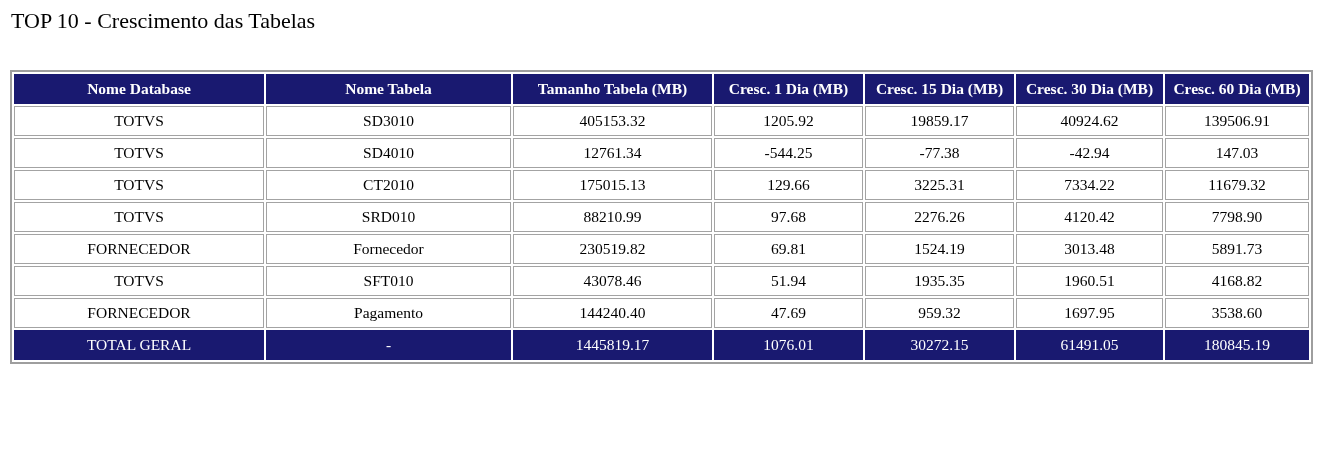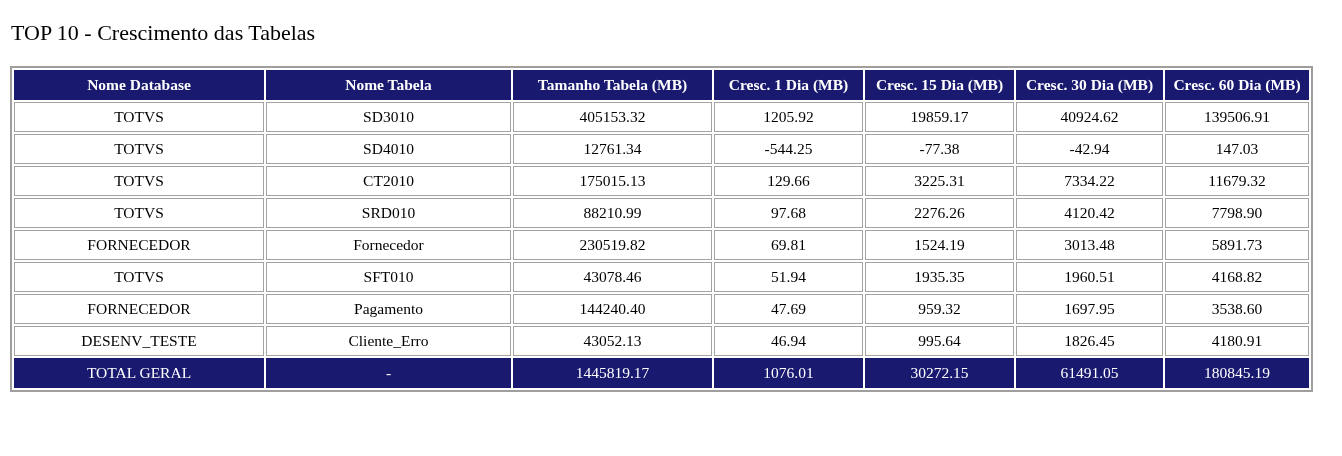--- a/index.html
+++ b/index.html
@@ -16,25 +16,25 @@
   .page{
     width:1342px;
     height:456px;
     padding:6px 10px 0 10px;
     overflow:hidden;
     background:var(--page-bg);
   }
   .title{
     font-size:22px;
     line-height:26px;
-    margin:14px 0 0 1px;
+    margin:2px 0 0 1px;
     color:var(--text);
   }
   table.growth{
-    margin-top:20px;
+    margin-top:36px;
     border-collapse:separate;
     border-spacing:2px;
     table-layout:fixed;
     width:1223px;
     border:2px solid var(--outer-border);
     background:var(--page-bg);
   }
   col.c0{width:250px;}
   col.c1{width:245px;}
   col.c2{width:199px;}
@@ -150,29 +150,20 @@
         </tr>
         <tr>
           <td>FORNECEDOR</td>
           <td>Pagamento</td>
           <td>144240.40</td>
           <td>47.69</td>
           <td>959.32</td>
           <td>1697.95</td>
           <td>3538.60</td>
         </tr>
-        <tr>
-          <td>DESENV_TESTE</td>
-          <td>Cliente_Erro</td>
-          <td>43052.13</td>
-          <td>46.94</td>
-          <td>995.64</td>
-          <td>1826.45</td>
-          <td>4180.91</td>
-        </tr>
         <tr class="total">
           <td>TOTAL GERAL</td>
           <td>-</td>
           <td>1445819.17</td>
           <td>1076.01</td>
           <td>30272.15</td>
           <td>61491.05</td>
           <td>180845.19</td>
         </tr>
       </tbody>

